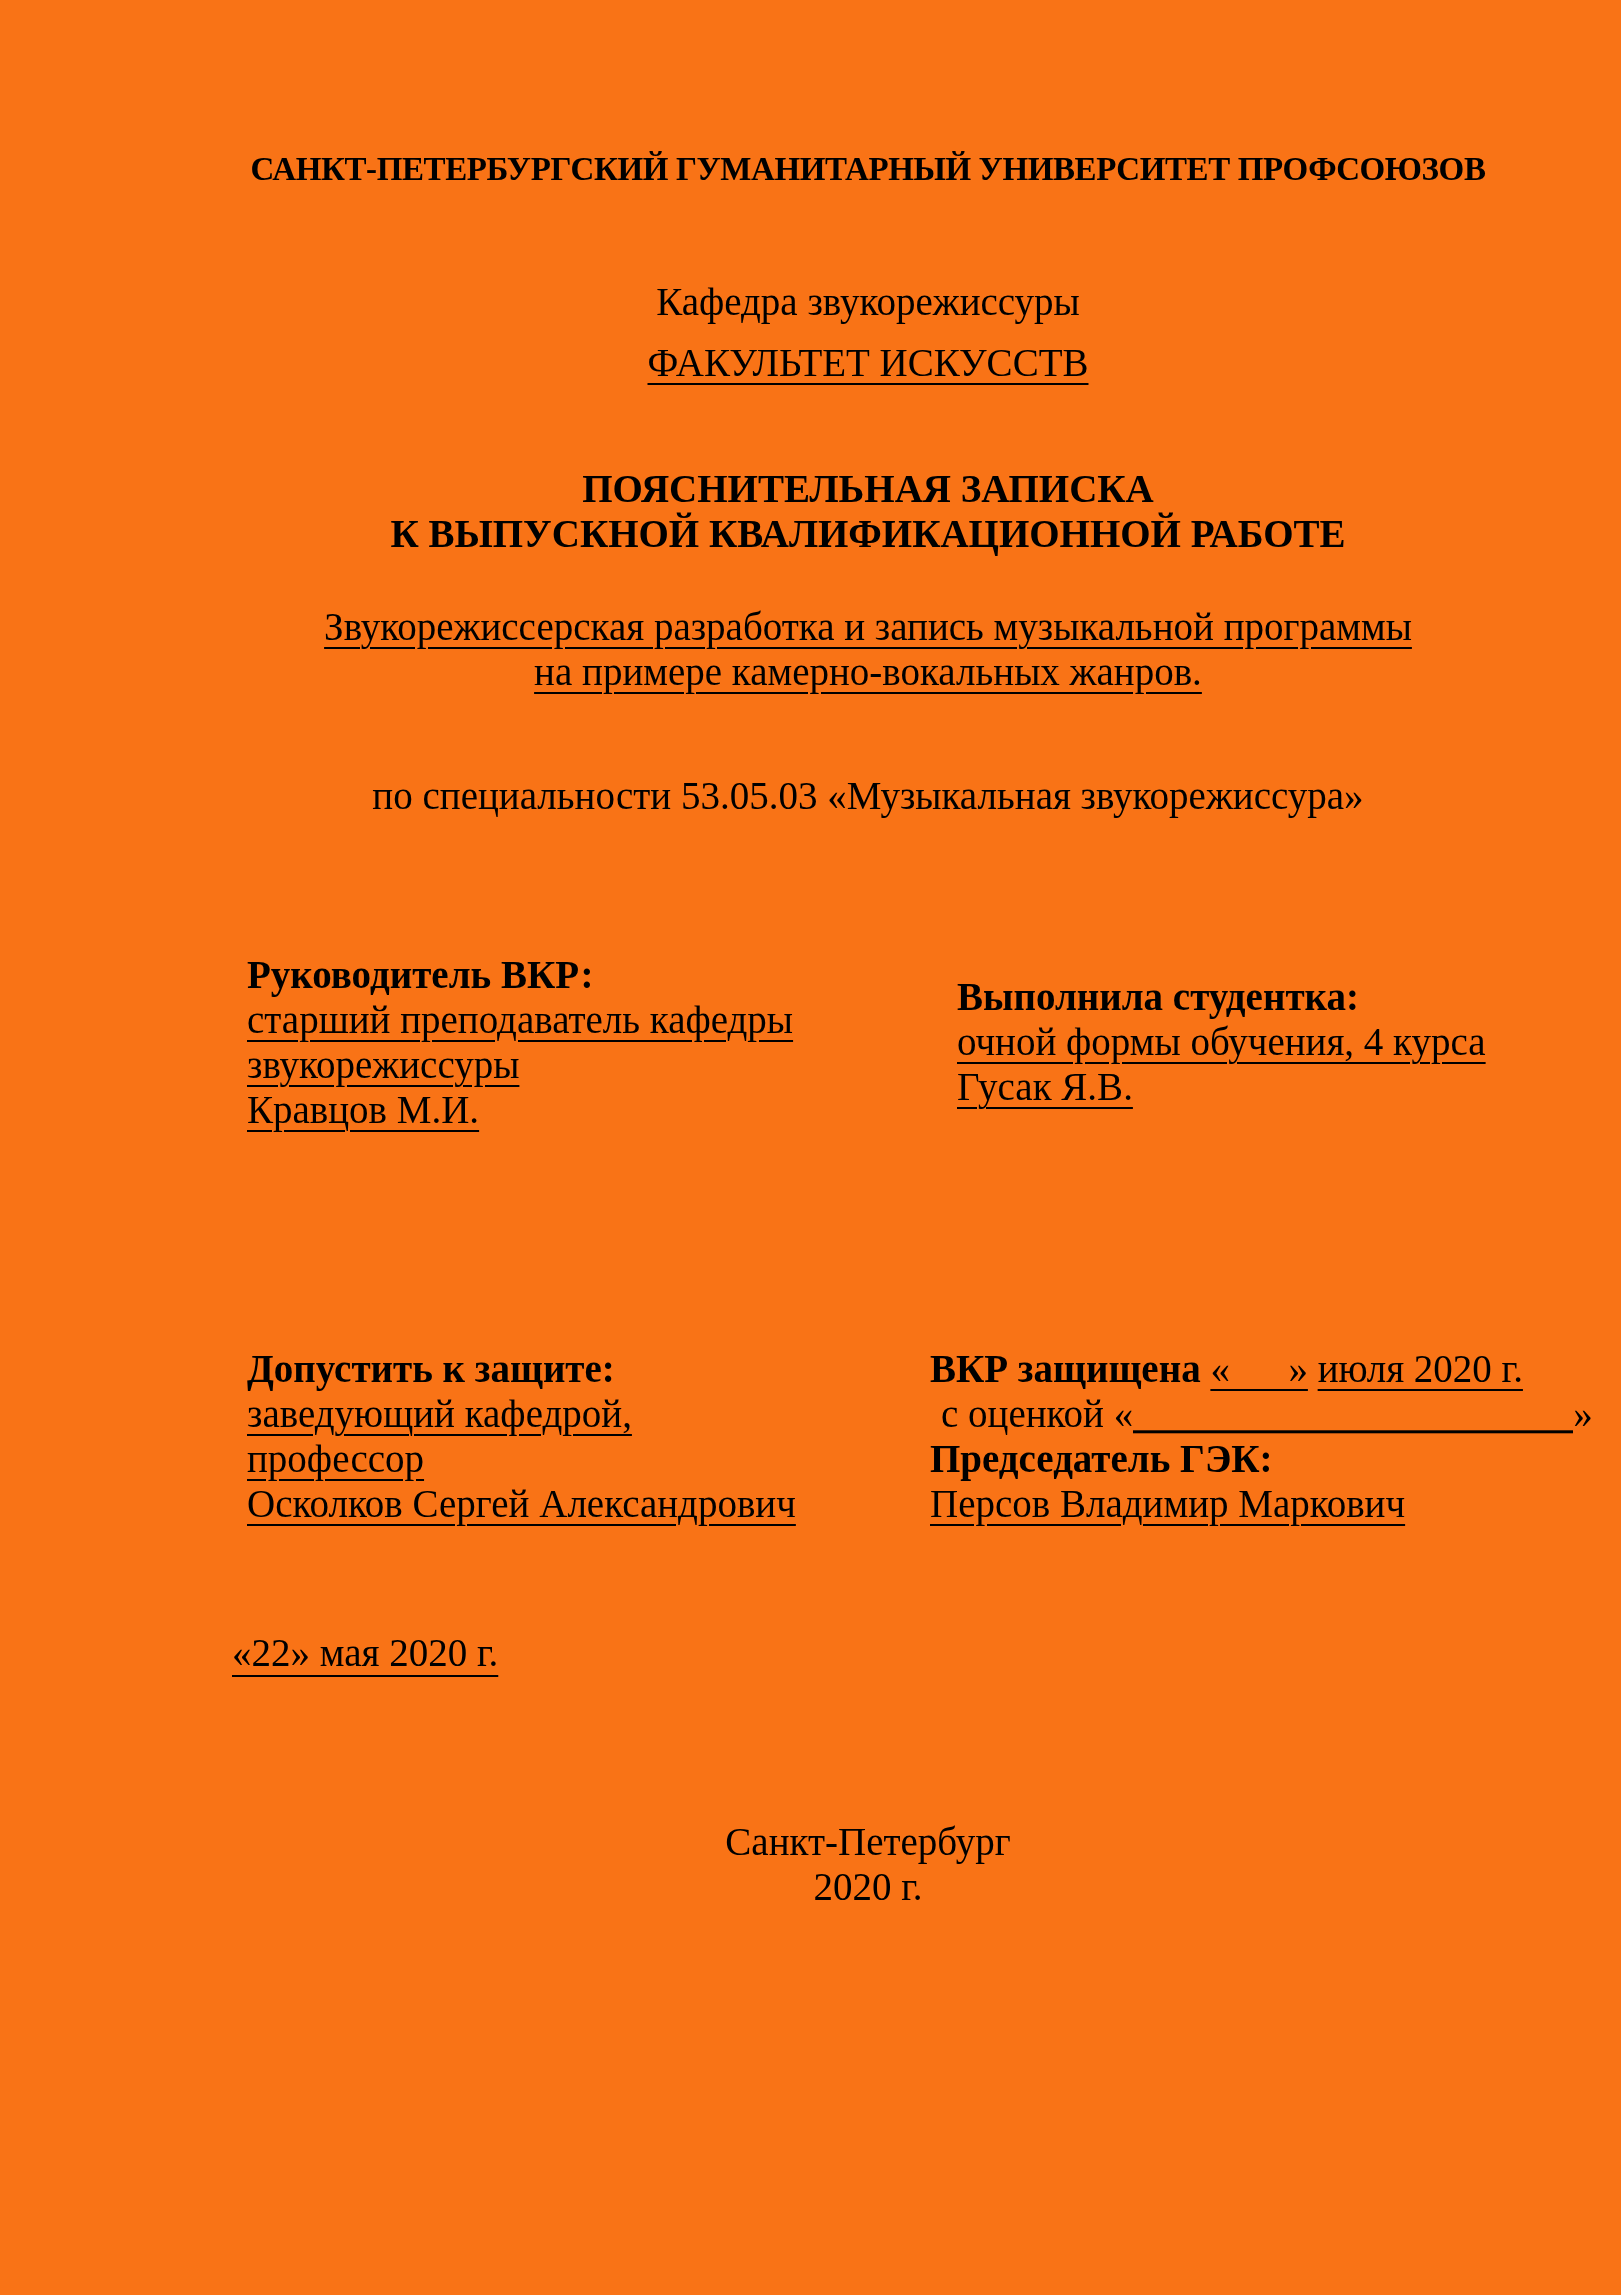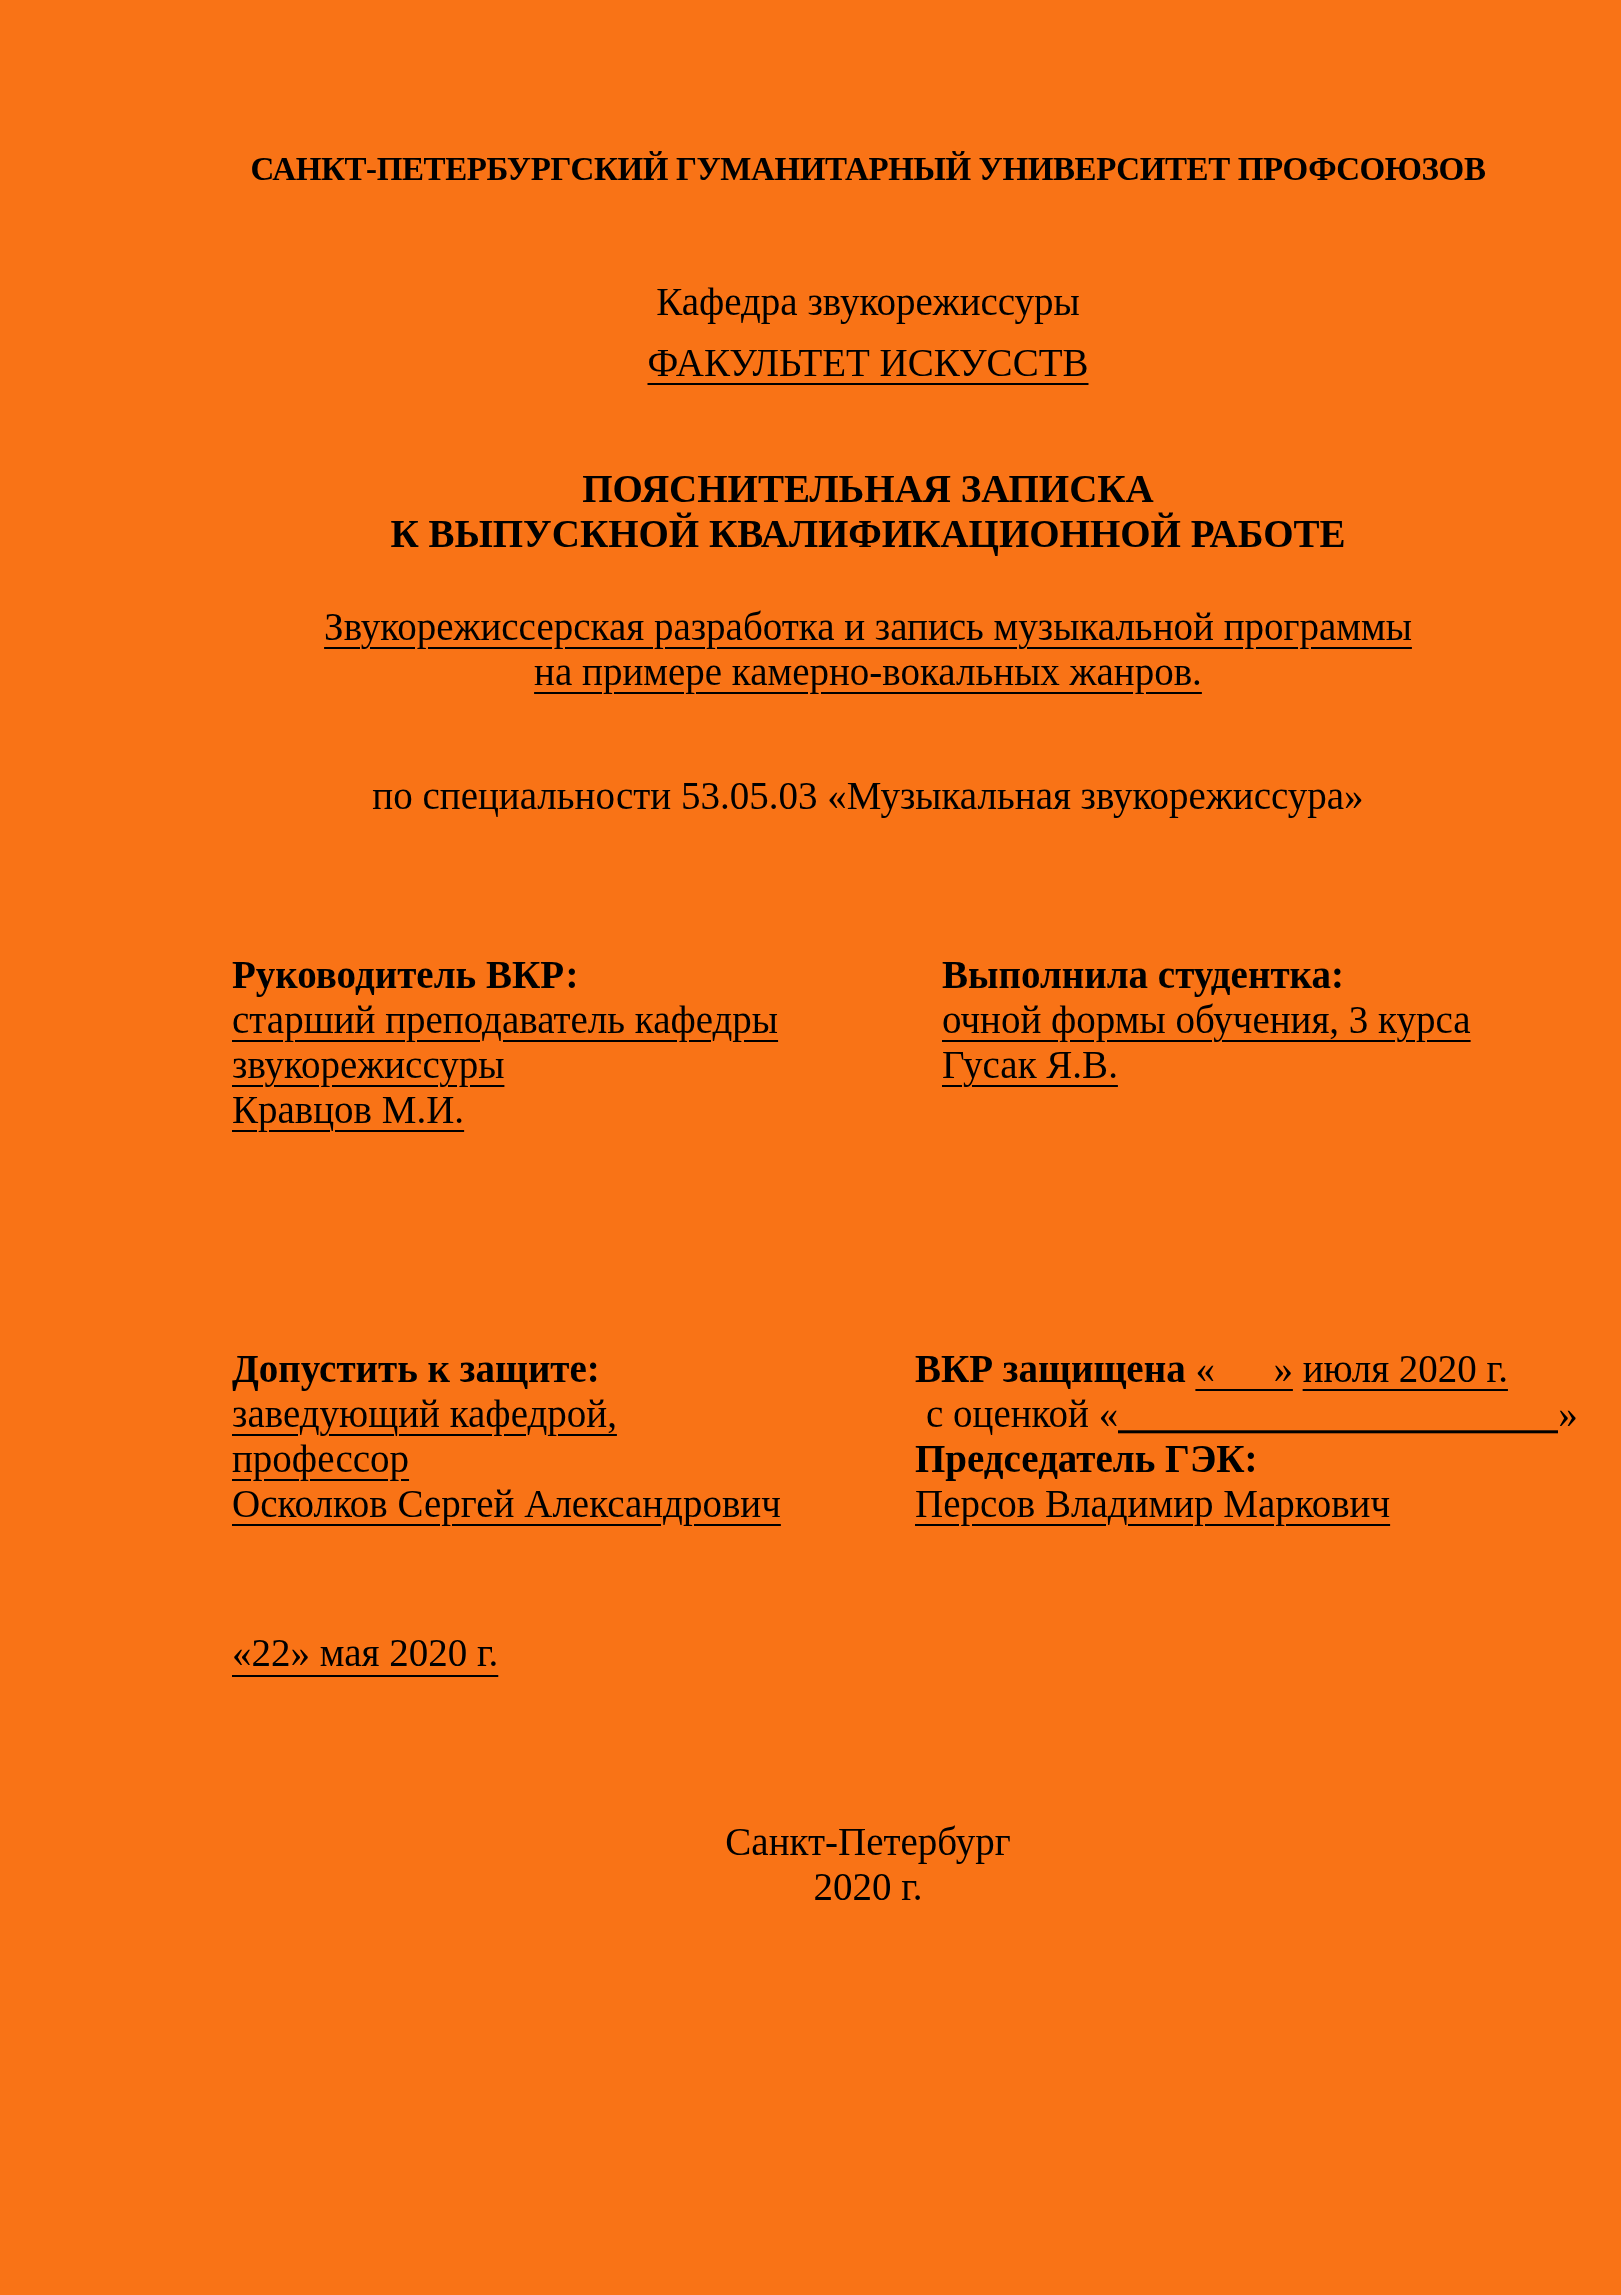--- a/index.html
+++ b/index.html
@@ -33,21 +33,21 @@
     font-weight: bold;
     line-height: 45px;
   }
   .faculty { margin-top: 15.7px; }
   .department { margin-top: 87px; }
   .doc-title { margin-top: 81px; font-weight: bold; }
   .topic { margin-top: 48px; }
   .specialty { margin-top: 79px; text-align: center; }
   .section-a { margin-top: 134px; }
   .section-b { margin-top: 214px; }
-  .two-col { display: flex; align-items: flex-start; }
+  .two-col { display: flex; align-items: center; margin-left: 15px; }
   .section-a .col-left { width: 710px; flex: 0 0 710px; }
   .section-b .col-left { width: 683px; flex: 0 0 683px; }
   .col-right { flex: 1 1 auto; }
   .grade-line { white-space: nowrap; padding-left: 11px; }
   .blank-line {
     display: inline-block;
     width: 440px;
     border-bottom: 3.1px solid #000;
     transform: translateY(6.3px);
   }
@@ -80,21 +80,21 @@
 
   <div class="two-col section-a">
     <div class="col-left">
       <div class="bold">Руководитель ВКР:</div>
       <div><span class="u">старший преподаватель кафедры</span></div>
       <div><span class="u">звукорежиссуры</span></div>
       <div><span class="u">Кравцов М.И.</span></div>
     </div>
     <div class="col-right">
       <div class="bold">Выполнила студентка:</div>
-      <div><span class="u">очной формы обучения, 3 курса</span></div>
+      <div><span class="u">очной формы обучения, 4 курса</span></div>
       <div><span class="u">Гусак Я.В.</span></div>
     </div>
   </div>
 
   <div class="two-col section-b">
     <div class="col-left">
       <div class="bold">Допустить к защите:</div>
       <div><span class="u">заведующий кафедрой,</span></div>
       <div><span class="u">профессор</span></div>
       <div><span class="u">Осколков Сергей Александрович</span></div>

